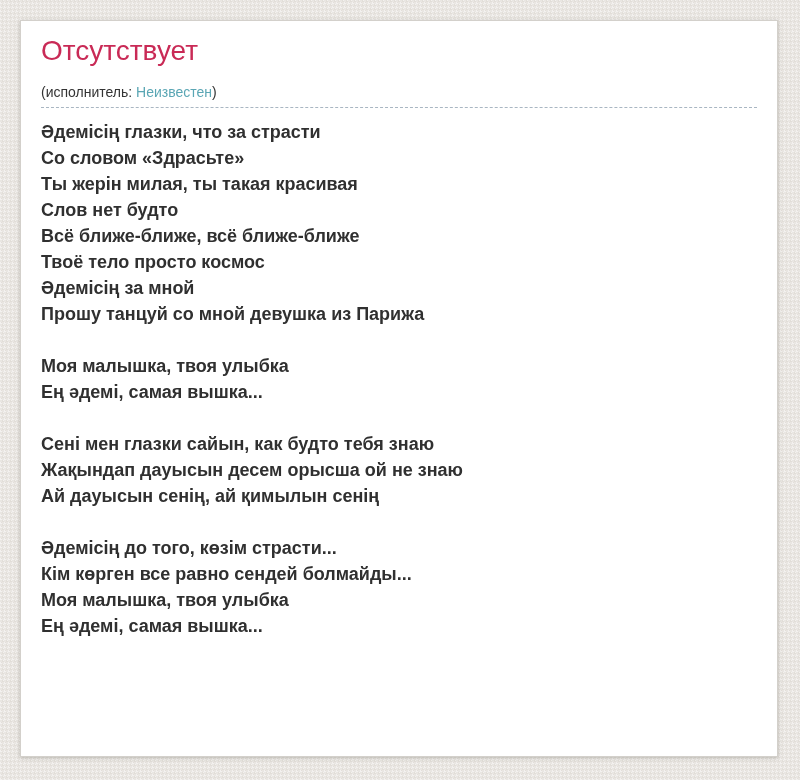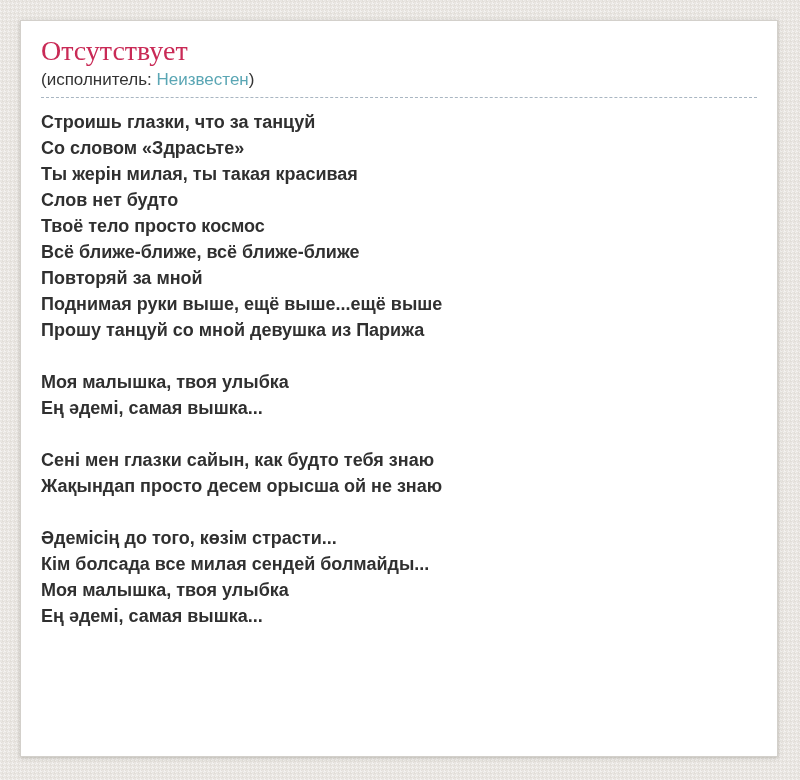--- a/index.html
+++ b/index.html
@@ -32,22 +32,22 @@
     padding-bottom: 6px;
   }
   .title {
     font-size: 28px;
     font-weight: 400;
     line-height: 1.2;
     color: #c92a56;
     letter-spacing: 0;
   }
   .artist-line {
-    margin-top: 1px;
-    font-size: 17px;
+    margin-top: 15px;
+    font-size: 14px;
     line-height: 1.3;
     color: #333333;
   }
   .artist-link {
     color: #5aa6b4;
     text-decoration: none;
     cursor: pointer;
   }
   .lyrics {
     margin-top: 11px;
@@ -59,44 +59,44 @@
   .stanza { margin-bottom: 26px; }
   .stanza:last-child { margin-bottom: 0; }
   .line { white-space: pre; }
 </style>
 </head>
 <body>
 
 <div class="page">
   <div class="card">
     <div class="header">
-      <h1 class="title" style="color: rgb(201, 42, 86); font-family: Liberation Serif, serif;">Отсутствует</h1>
+      <h1 class="title" style="color: rgb(201, 42, 86);">Отсутствует</h1>
       <div class="artist-line"><span>(исполнитель: </span><a class="artist-link" href="#" style="color: rgb(90, 166, 180);">Неизвестен</a><span>)</span></div>
     </div>
     <div class="lyrics" id="lyrics" style="color: rgb(48, 48, 48);">
         <div class="stanza">
-          <div class="line">Строишь глазки, что за танцуй</div>
+          <div class="line">Әдемісің глазки, что за страсти</div>
           <div class="line">Со словом «Здрасьте»</div>
           <div class="line">Ты жерін милая, ты такая красивая</div>
           <div class="line">Слов нет будто</div>
+          <div class="line">Всё ближе-ближе, всё ближе-ближе</div>
           <div class="line">Твоё тело просто космос</div>
-          <div class="line">Всё ближе-ближе, всё ближе-ближе</div>
-          <div class="line">Повторяй за мной</div>
-          <div class="line">Поднимая руки выше, ещё выше...ещё выше</div>
+          <div class="line">Әдемісің за мной</div>
           <div class="line">Прошу танцуй со мной девушка из Парижа</div>
         </div>
         <div class="stanza">
           <div class="line">Моя малышка, твоя улыбка</div>
           <div class="line">Ең әдемі, самая вышка...</div>
         </div>
         <div class="stanza">
           <div class="line">Сені мен глазки сайын, как будто тебя знаю</div>
-          <div class="line">Жақындап просто десем орысша ой не знаю</div>
+          <div class="line">Жақындап дауысын десем орысша ой не знаю</div>
+          <div class="line">Ай дауысын сенің, ай қимылын сенің</div>
         </div>
         <div class="stanza">
           <div class="line">Әдемісің до того, көзім страсти...</div>
-          <div class="line">Кім болсада все милая сендей болмайды...</div>
+          <div class="line">Кім көрген все равно сендей болмайды...</div>
           <div class="line">Моя малышка, твоя улыбка</div>
           <div class="line">Ең әдемі, самая вышка...</div>
         </div>
       </div>
   </div>
 </div>
 
 </body></html>

